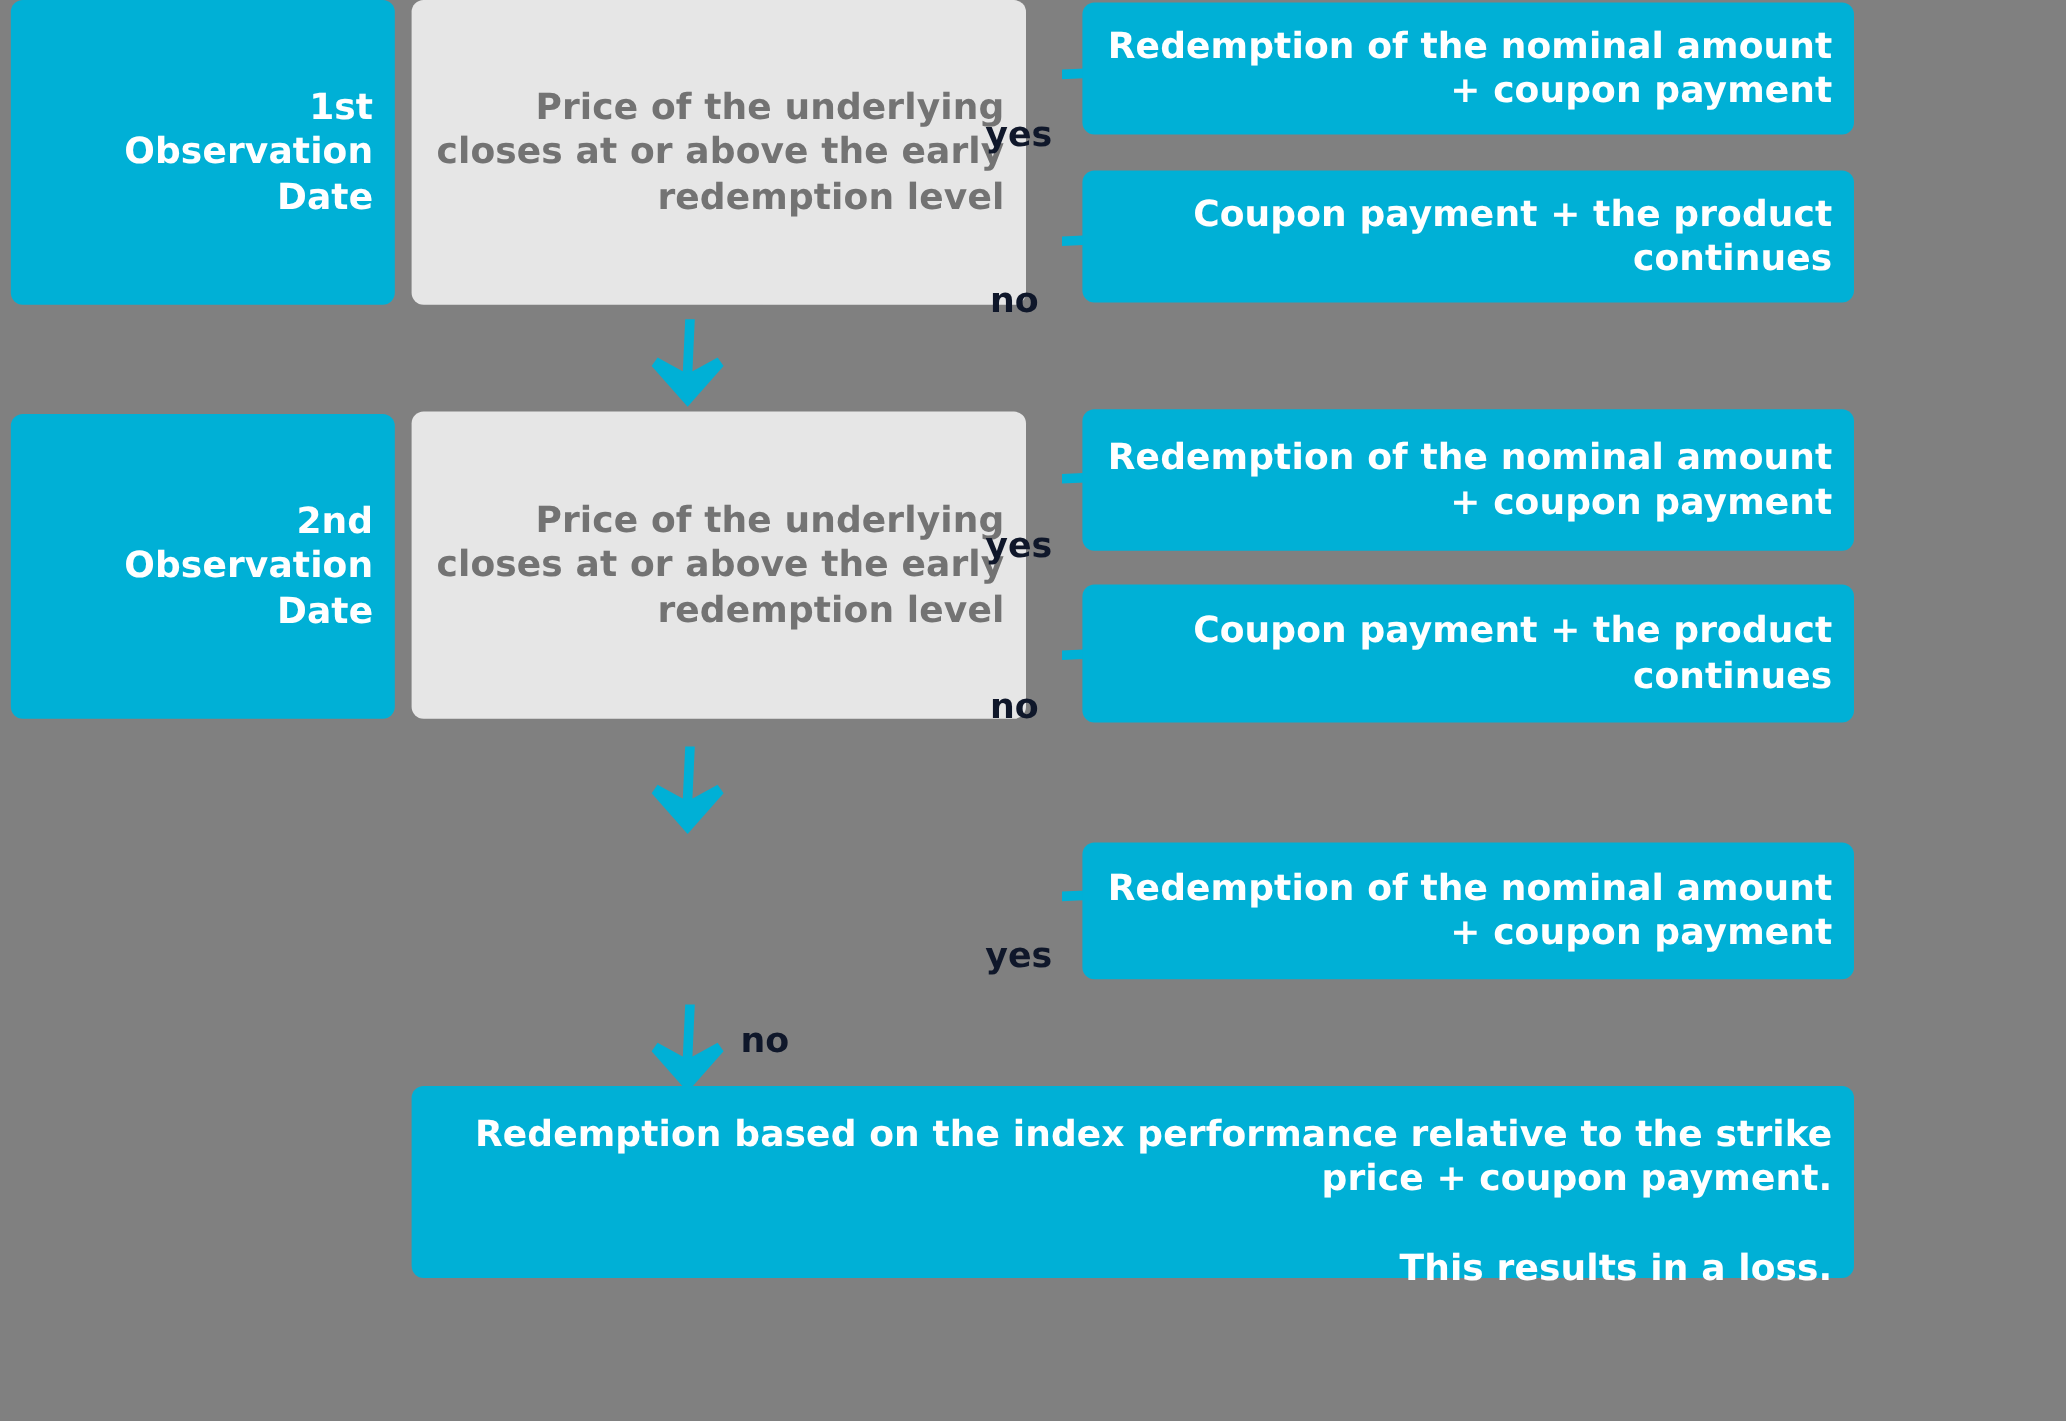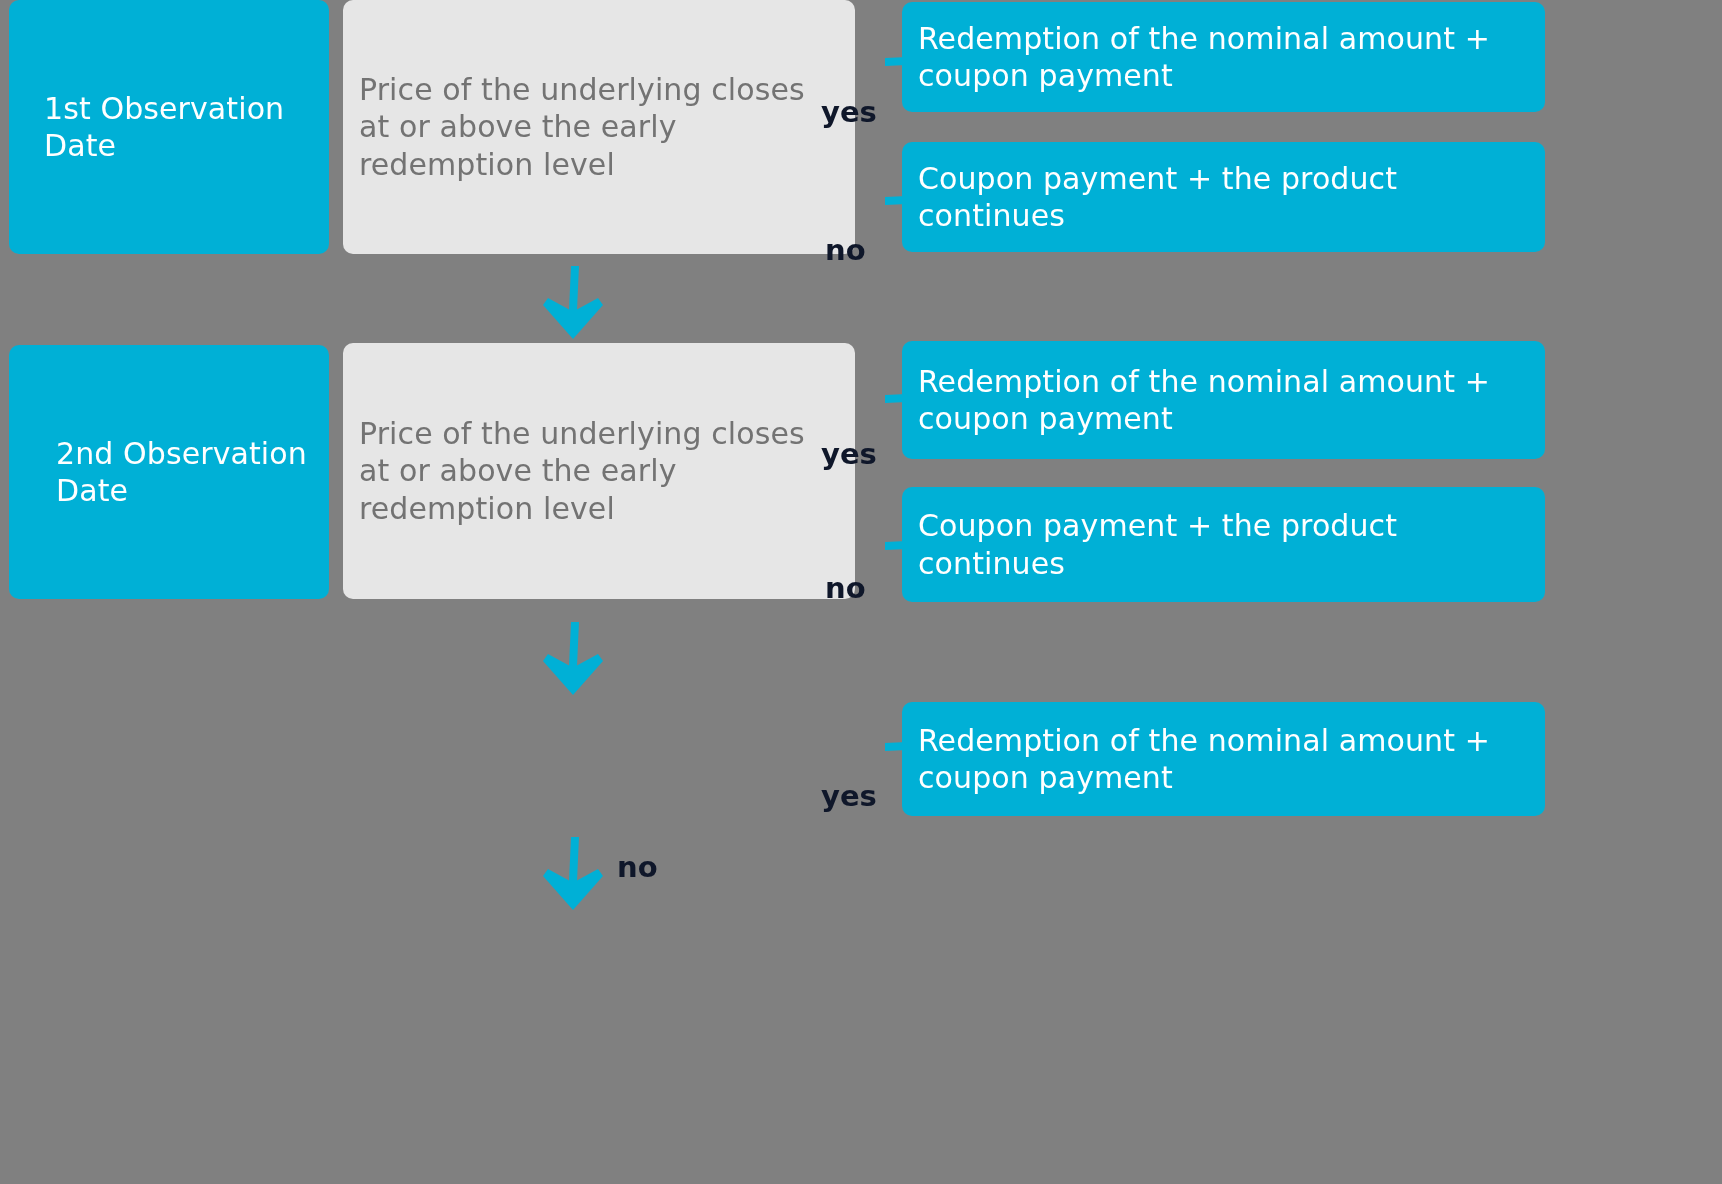--- a/index.html
+++ b/index.html
@@ -33,23 +33,24 @@
   }
   .box-gray {
     background: #e6e6e6;
     color: #737373;
   }
   .box-text {
     display: block;
     width: 100%;
     font-size: 30px;
     line-height: 1.24;
-    font-weight: 400;
+    font-weight: 700;
     letter-spacing: 0.1px;
     white-space: pre-line;
+    text-align: right;
   }
   .pad-left-22 { padding: 0 18px 0 22px; }
   .pad-left-18 { padding: 0 18px 0 16px; }
 
   
   .stage-box .box-text { font-size: 30px; margin-left: 13px; }
 
   
   .cond-box .box-text { font-size: 30px; }
 
@@ -172,14 +173,19 @@
     <span class="box-text pad-left-18">Redemption of the nominal amount + coupon payment</span>
   </div>
 
   <div class="arrow" style="left:540px; top:835px; width:68px; height:78px;">
     <svg width="68" height="78" viewBox="0 0 68 78">
       <path d="M31 2 L29 46 L30 46 L8 34 L3 41 L33 75 L63 41 L58 34 L36 46 L37 46 L39 2 Z" fill="#00b0d6"></path>
     </svg>
   </div>
   <div class="branch-label" style="left:617px; top:853px;">no</div>
 
+  <div class="box box-cyan final-box" style="left:343px; top:905px; width:1202px; height:160px;">
+    <span class="box-text pad-left-18">Redemption based on the index performance relative to the strike price + coupon payment.
+
+This results in a loss.</span>
+  </div>
 
 </div>
 
 </body></html>

